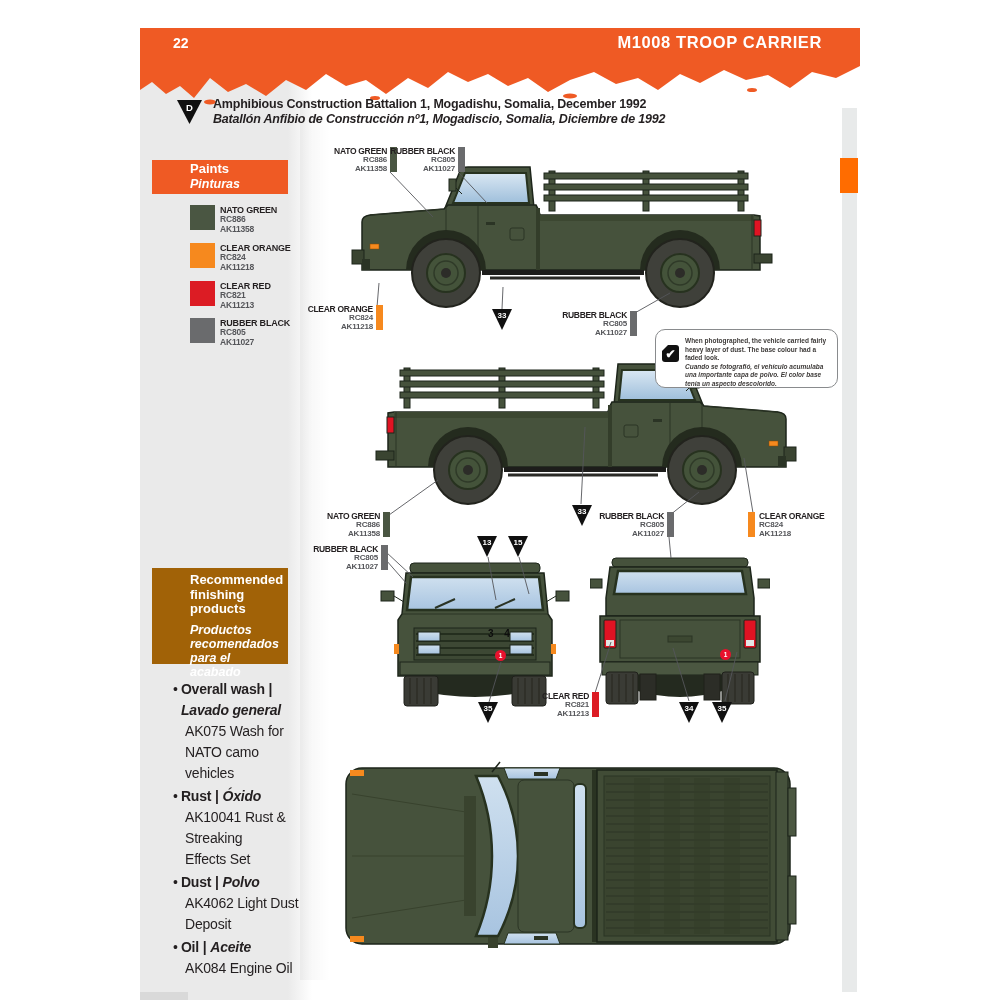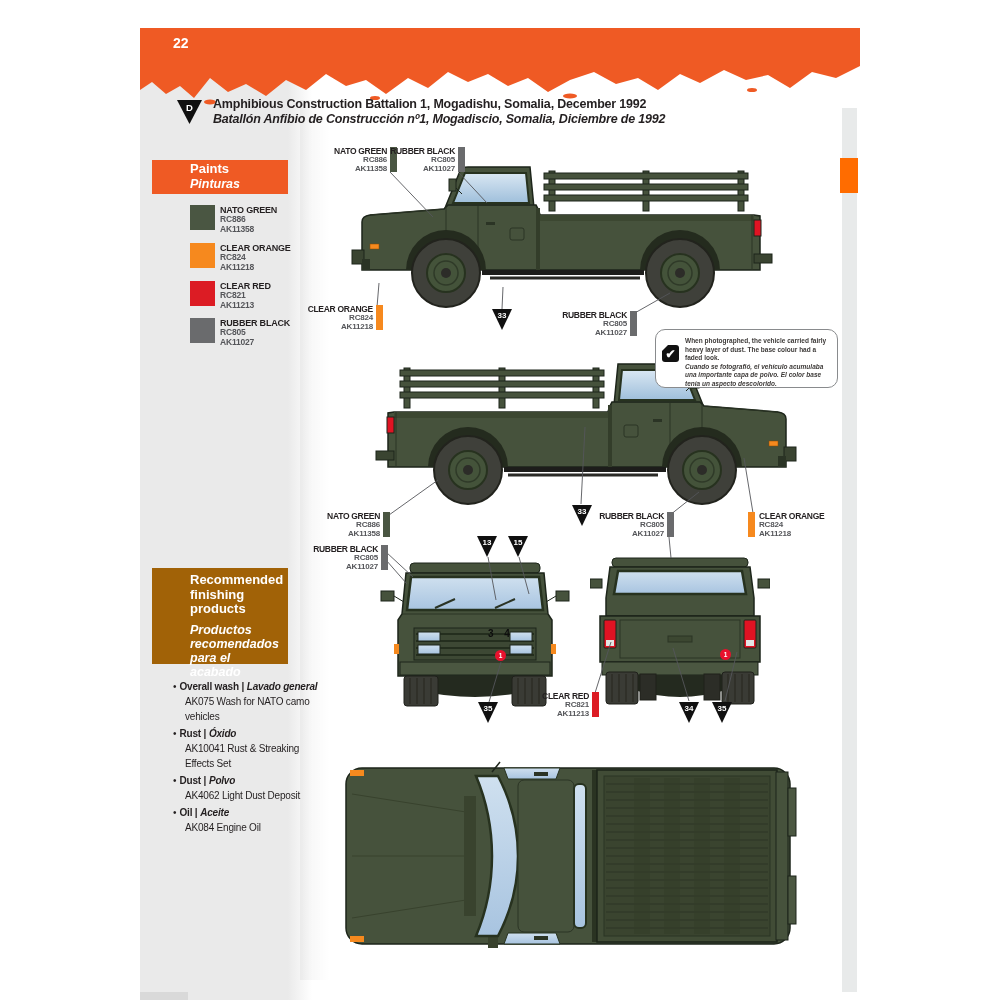--- a/index.html
+++ b/index.html
@@ -64,21 +64,21 @@
   .note-icon{left:662px;top:345px;width:17px;height:17px;background:#111;border-radius:3px;
              color:#fff;font-size:12px;font-weight:bold;display:flex;align-items:center;
              justify-content:center;}
   .note-icon::before{content:"";position:absolute;left:0;top:0;width:0;height:0;
              border-top:6px solid #fff;border-right:6px solid transparent;}
   .note-en{font-size:6.5px;color:#3d3a38;line-height:1.32;font-weight:bold;}
   .note-es{font-size:6.5px;color:#3d3a38;line-height:1.32;font-weight:bold;font-style:italic;}
 
   
   .flist{left:181px;top:679px;width:138px;}
-  .fitem{margin-bottom:2px;font-size:10px;line-height:1.5;}
+  .fitem{margin-bottom:2px;font-size:14px;line-height:1.5;}
   .fline::before{content:"\2022";margin-right:3px;margin-left:-8px;}
   .fb{font-weight:bold;letter-spacing:-.2px;}
   .fi{font-weight:bold;font-style:italic;letter-spacing:-.2px;}
   .fp{padding-left:4px;letter-spacing:-.2px;}
 
   svg{display:block;}
   .flip{transform:scaleX(-1);}
 </style>
 </head>
 <body>
@@ -95,20 +95,21 @@
     <path fill="#ef5a24" d="M0,0 H720 V38 L696,50 L672,44 L650,60 L628,47 L606,52 L584,42 L560,55 L540,46
       L518,62 L498,50 L476,56 L454,44 L430,52 L408,64 L388,50 L368,58 L348,46 L328,54 L308,44 L288,60
       L268,50 L246,66 L226,52 L206,58 L186,46 L166,62 L146,52 L126,68 L106,56 L88,64 L70,50 L54,70
       L40,58 L26,66 L12,54 L0,62 Z"></path>
     <ellipse cx="70" cy="74" rx="6" ry="2.5" fill="#ef5a24"></ellipse>
     <ellipse cx="235" cy="70" rx="5" ry="2" fill="#ef5a24"></ellipse>
     <ellipse cx="430" cy="68" rx="7" ry="2.5" fill="#ef5a24"></ellipse>
     <ellipse cx="612" cy="62" rx="5" ry="2" fill="#ef5a24"></ellipse>
   </svg>
   <span class="abs hdr-num">22</span>
+  <span class="abs hdr-title">M1008 TROOP CARRIER</span>
 
   <div class="abs tri big" style="left:177px;top:100px">
     <span>D</span>
   </div>
   <div class="abs cap1">Amphibious Construction Battalion 1, Mogadishu, Somalia, December 1992</div>
   <div class="abs cap2">Batallón Anfibio de Construcción nº1, Mogadiscio, Somalia, Diciembre de 1992</div>
 
   <div class="abs side-block paints-block" style="background-color: rgb(239, 90, 36);">
     <div class="sb-t">Paints</div>
     <div class="sb-ti">Pinturas</div>

